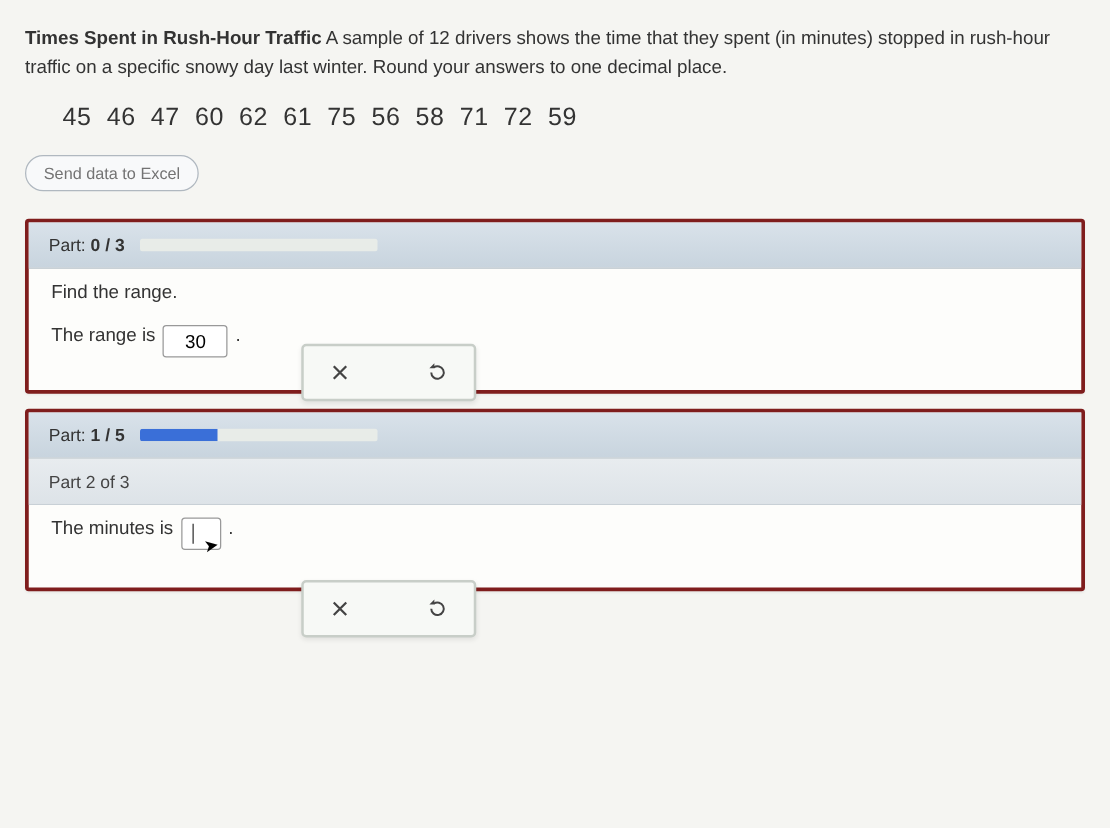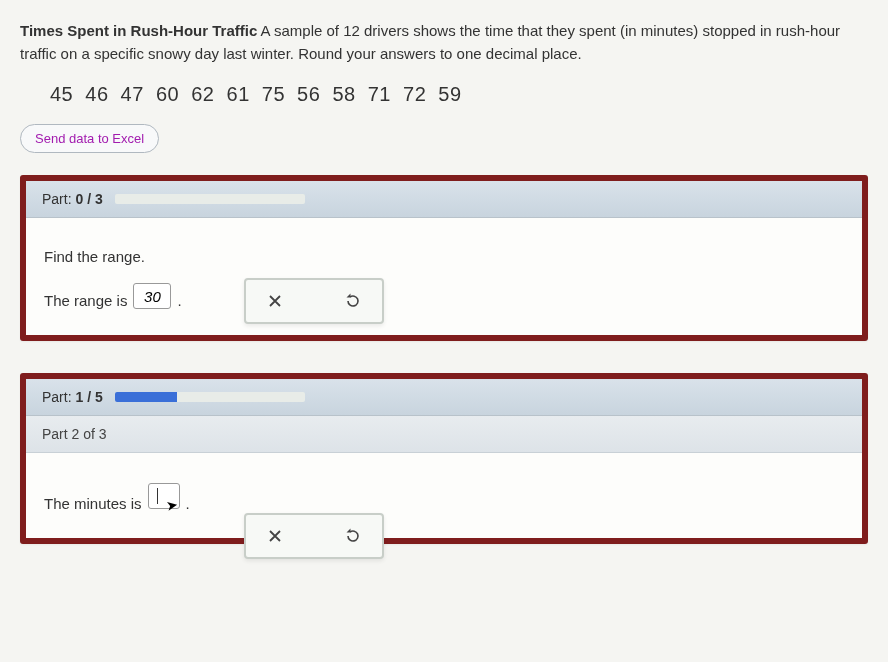--- a/index.html
+++ b/index.html
@@ -25,30 +25,30 @@
       letter-spacing: 0.5px;
       word-spacing: 6px;
       margin-bottom: 18px;
     }
     .send-excel-btn {
       border: 1px solid #b0b8c0;
       background: #f8f9fa;
       border-radius: 16px;
       padding: 6px 14px;
       font-size: 13px;
-      color: #a21caf;
+      color: #737373;
       cursor: pointer;
       margin-bottom: 22px;
       display: inline-block;
     }
     .panel {
       background: #fdfdfb;
-      border: 6px solid #7f1d1d;
+      border: 3px solid #7f1d1d;
       border-radius: 3px;
-      margin-bottom: 32px;
+      margin-bottom: 12px;
       box-shadow: 0 1px 2px rgba(0,0,0,0.05);
     }
     .panel-header {
       background: linear-gradient(to bottom, #d9e2ea, #c8d4de);
       border-bottom: 1px solid #b8c2ca;
       padding: 10px 16px;
       font-size: 14px;
       display: flex;
       align-items: center;
       gap: 12px;
@@ -64,39 +64,38 @@
     .progress-fill-0 { width: 0%; height: 100%; background: #3a6fd8; }
     .progress-fill-1 { width: 33%; height: 100%; background: #3a6fd8; }
     .subheader {
       background: linear-gradient(to bottom, #e8ecef, #dde3e8);
       border-bottom: 1px solid #c8d0d6;
       padding: 10px 16px;
       font-size: 14px;
       color: #444;
     }
     .panel-body {
-      padding: 30px 18px 26px 18px;
+      padding: 10px 18px 26px 18px;
       font-size: 15px;
       position: relative;
     }
     .prompt { margin-bottom: 18px; }
     .answer-line {
       display: flex;
-      align-items: flex-end;
+      align-items: flex-start;
       gap: 6px;
     }
     .answer-input {
-      width: 38px;
+      width: 52px;
       height: 26px;
       border: 1px solid #999;
       border-radius: 3px;
       text-align: center;
       font-size: 15px;
       background: #fff;
-      font-style: italic;
     }
     .caret-box {
       width: 32px;
       height: 26px;
       border: 1px solid #999;
       border-radius: 3px;
       background: #fff;
       position: relative;
       display: inline-block;
     }

